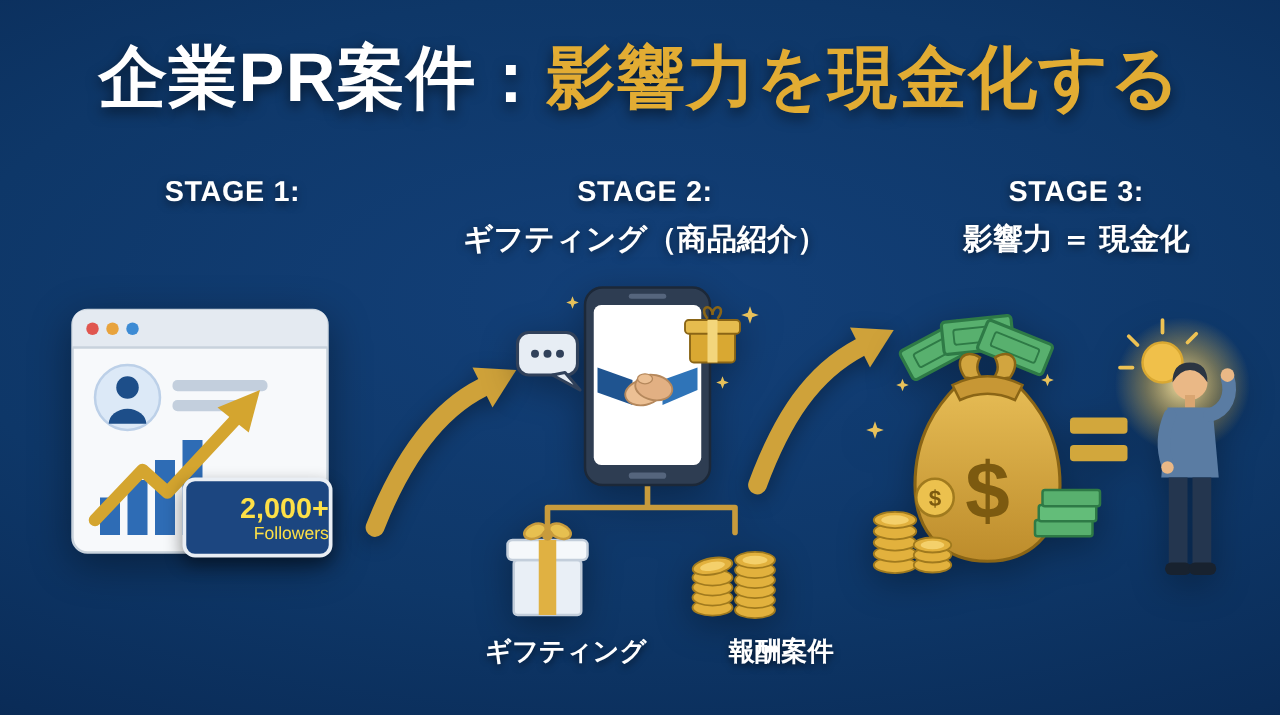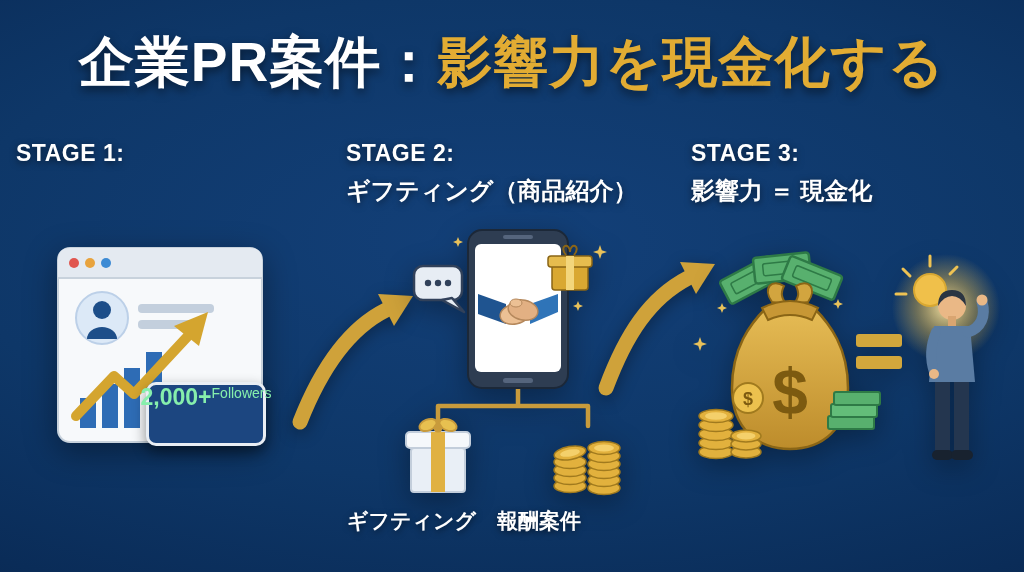--- a/index.html
+++ b/index.html
@@ -3,38 +3,38 @@
 <meta charset="utf-8">
 <style>
   *{margin:0;padding:0;box-sizing:border-box}
   html,body{background:#06234a}
   body{font-family:"Liberation Sans","DejaVu Sans",sans-serif}
   .canvas{position:relative;width:1024px;height:572px;overflow:hidden;
     background:radial-gradient(120% 95% at 50% 42%, #134079 0%, #0e3768 45%, #0a2c58 72%, #071f42 100%)}
   .title{position:absolute;top:26px;left:0;width:100%;text-align:center;font-size:55px;font-weight:800;
     letter-spacing:1px;color:#ffffff;text-shadow:0 4px 10px rgba(0,0,0,.55);white-space:nowrap}
   .title .gold{color:#e2ac33}
-  .stage-header{position:absolute;top:140px;width:340px;color:#fff;text-shadow:0 2px 7px rgba(0,0,0,.55)}
+  .stage-header{position:absolute;top:140px;width:340px;text-align:center;color:#fff;text-shadow:0 2px 7px rgba(0,0,0,.55)}
   .stage-header .label{font-size:23px;font-weight:800;letter-spacing:.5px}
   .stage-header .subtitle{margin-top:8px;font-size:24px;font-weight:800;white-space:nowrap}
   #stage1-header{left:16px}
   #stage2-header{left:346px}
   #stage3-header{left:691px}
   svg.illu{position:absolute;overflow:visible}
   #browser-svg{left:56px;top:246px;filter:drop-shadow(0 9px 16px rgba(0,0,0,.38))}
   #arrow1-svg{left:280px;top:270px;filter:drop-shadow(0 4px 8px rgba(0,0,0,.35))}
   #arrow2-svg{left:588px;top:238px;filter:drop-shadow(0 4px 8px rgba(0,0,0,.35))}
   #stage2-svg{left:398px;top:220px;filter:drop-shadow(0 7px 14px rgba(0,0,0,.32))}
   #stage3-svg{left:688px;top:246px;filter:drop-shadow(0 7px 14px rgba(0,0,0,.32))}
   .badge{position:absolute;left:146px;top:382px;width:120px;height:64px;background:#1c4680;
-    border:3px solid #e9eef4;border-radius:10px;display:flex;flex-direction:row;align-items:flex-start;
-    justify-content:center;color:#86efac;box-shadow:0 6px 14px rgba(0,0,0,.45);z-index:3}
+    border:3px solid #e9eef4;border-radius:10px;display:flex;flex-direction:column;align-items:flex-end;
+    justify-content:center;color:#fde047;box-shadow:0 6px 14px rgba(0,0,0,.45);z-index:3}
   .badge .num{font-size:23px;font-weight:800;line-height:1.05}
   .badge .cap{font-size:14px;font-weight:400;line-height:1.15}
-  .branch-label{position:absolute;top:507px;width:170px;text-align:left;color:#fff;font-size:21px;
+  .branch-label{position:absolute;top:507px;width:170px;text-align:right;color:#fff;font-size:21px;
     font-weight:800;text-shadow:0 2px 6px rgba(0,0,0,.55);white-space:nowrap}
   #branch-left{left:347px}
   #branch-right{left:497px}
 </style>
 </head>
 <body>
 
 <div class="canvas">
 
   <h1 class="title"><span>企業PR案件：</span><span class="gold">影響力を現金化する</span></h1>

